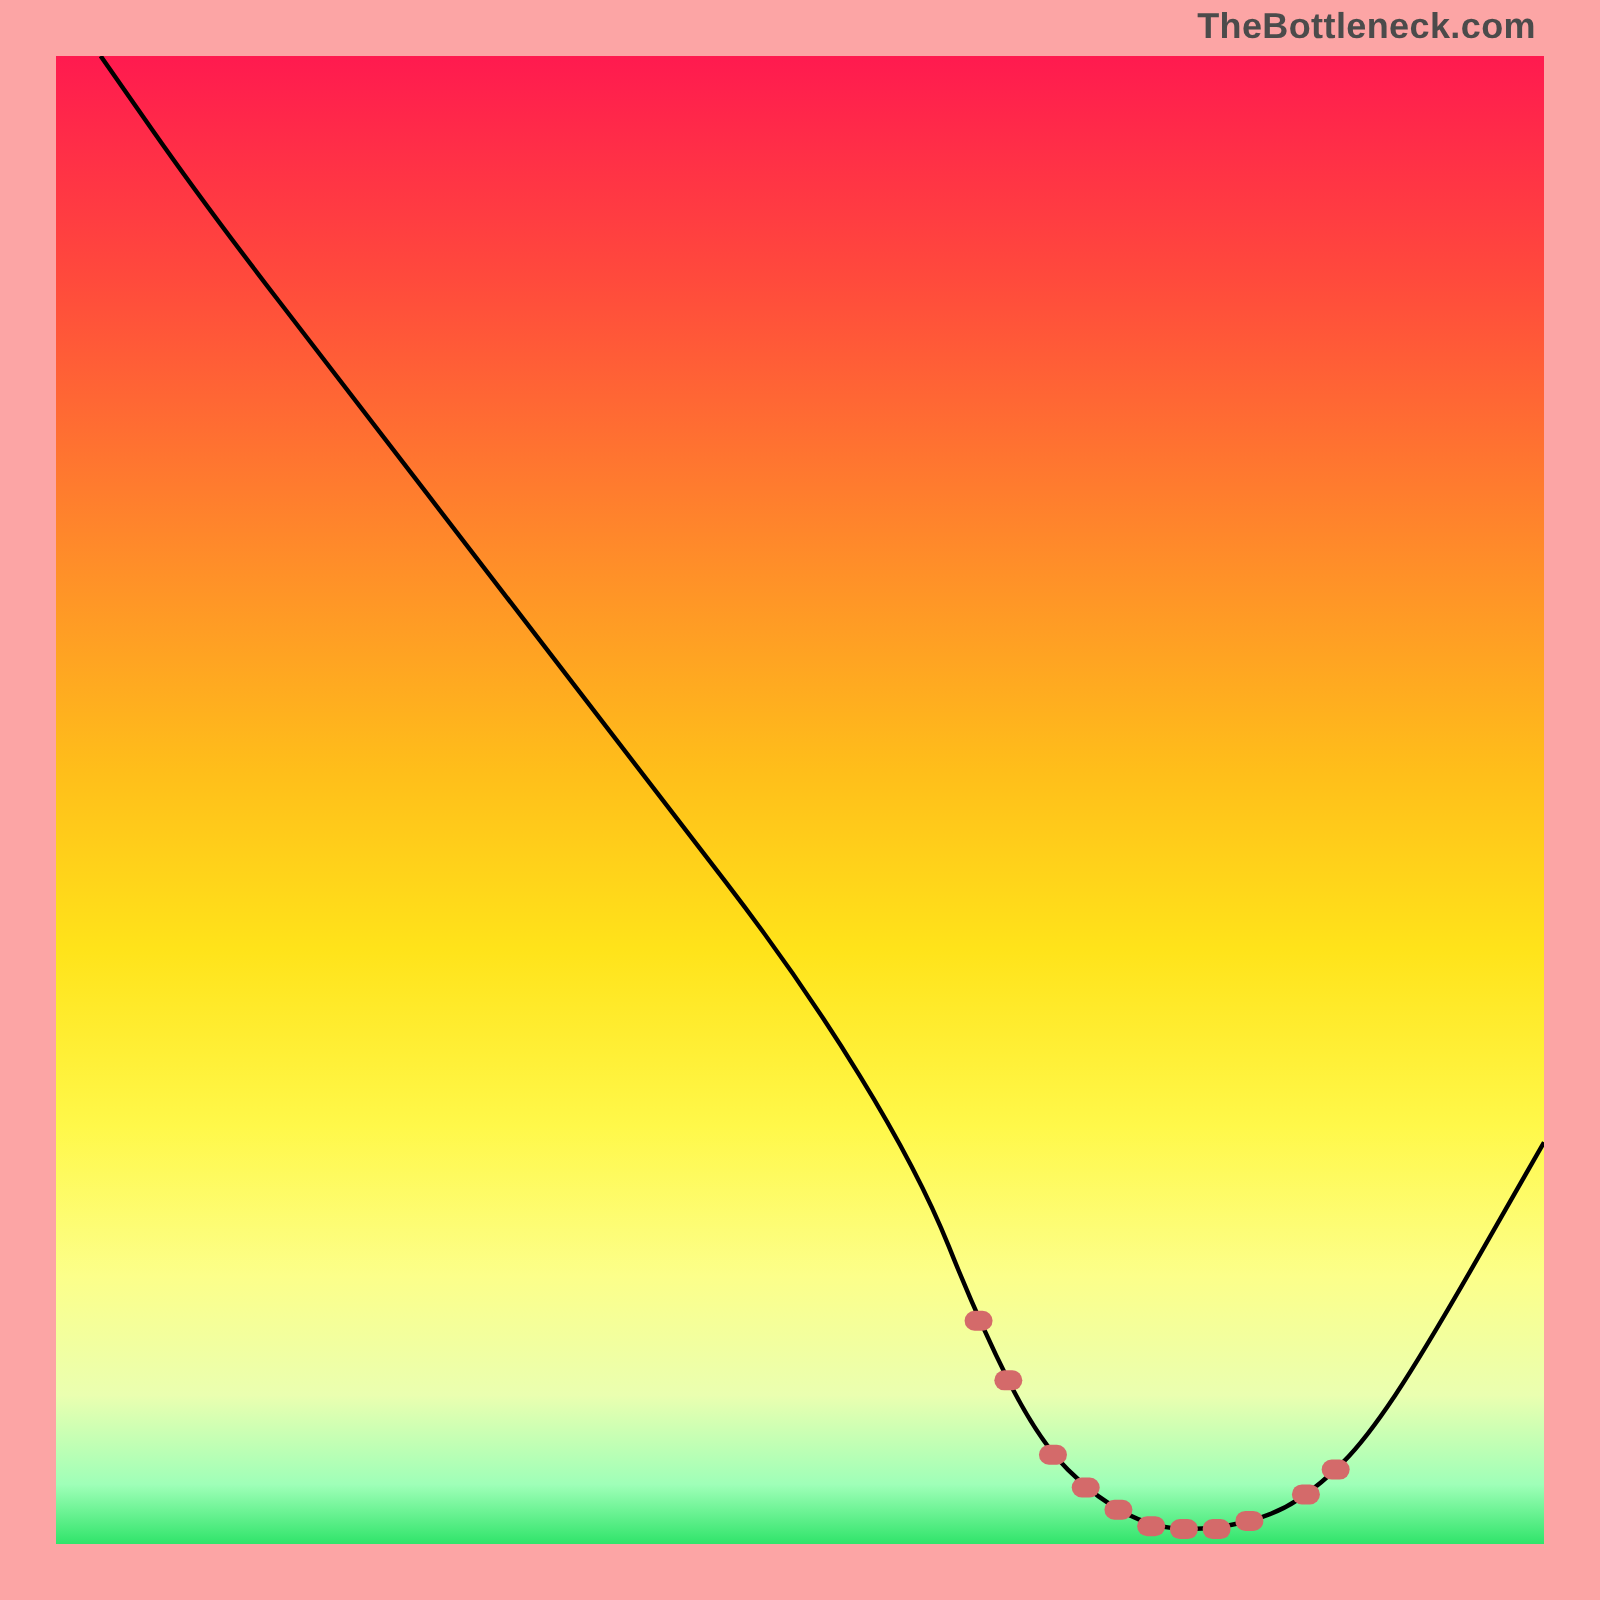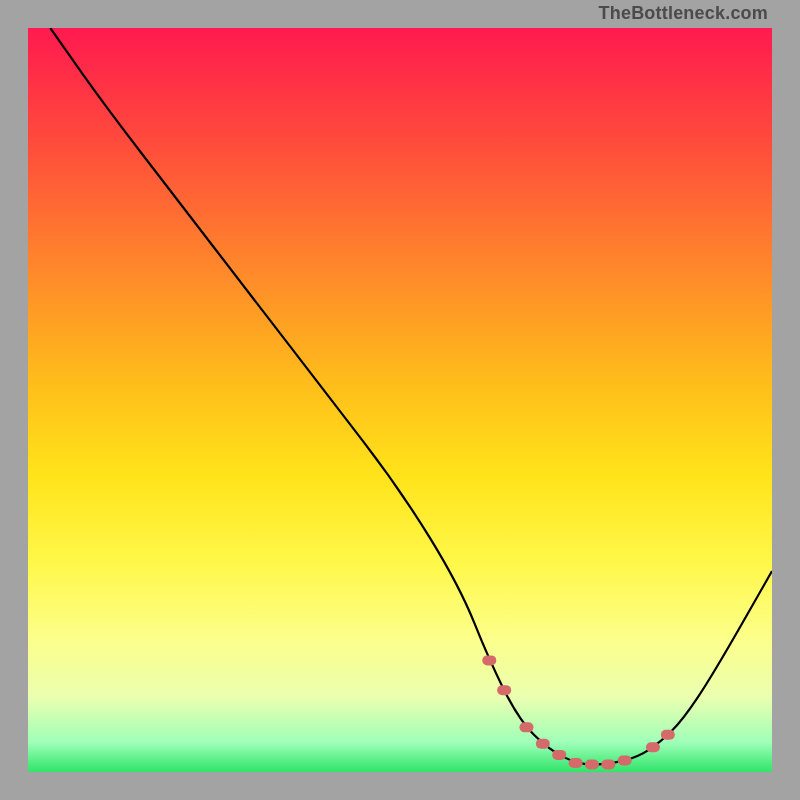--- a/index.html
+++ b/index.html
@@ -1,17 +1,17 @@
 <!DOCTYPE html>
 <html><head>
 <meta charset="utf-8">
 <style>
   * { margin:0; padding:0; box-sizing:border-box; }
   html,body { width:800px; height:800px; background:#000; overflow:hidden; }
-  .frame { position:relative; width:800px; height:800px; background:#a3a3a3; }
+  .frame { position:relative; width:800px; height:800px; background:#fca5a5; }
   .plot {
     position:absolute;
     left:28px; top:28px;   
     width:744px; height:744px;
     background:linear-gradient(to bottom,
       #ff1a4f 0%,
       #ff4a3c 15%,
       #ff8a2a 33%,
       #ffbe1a 48%,
       #ffe31a 60%,

